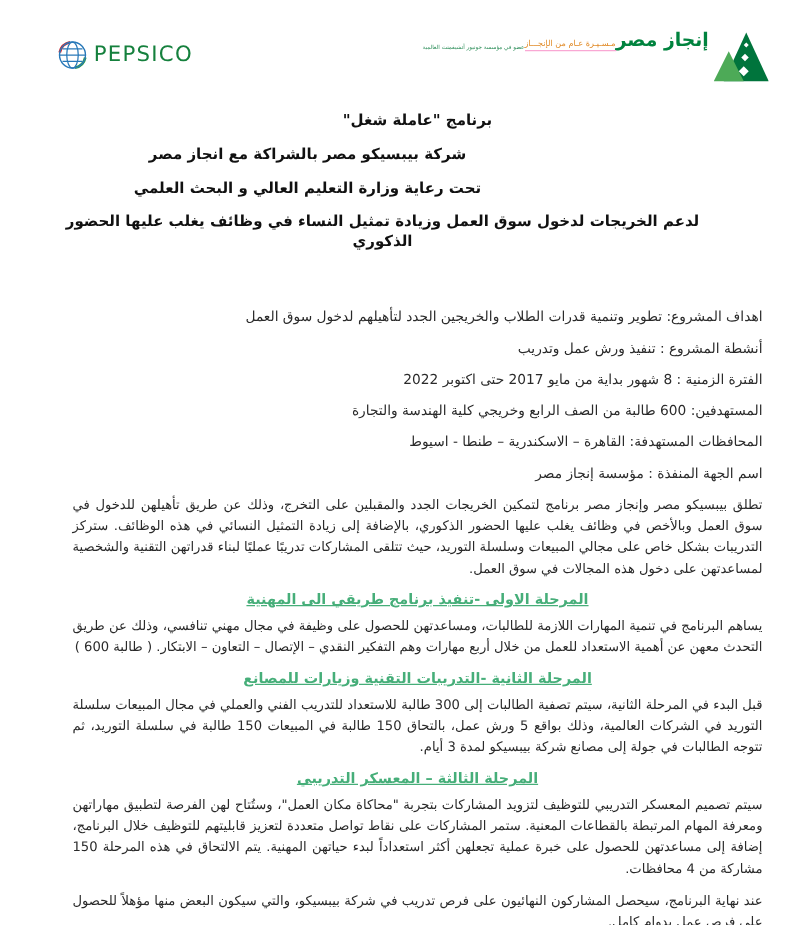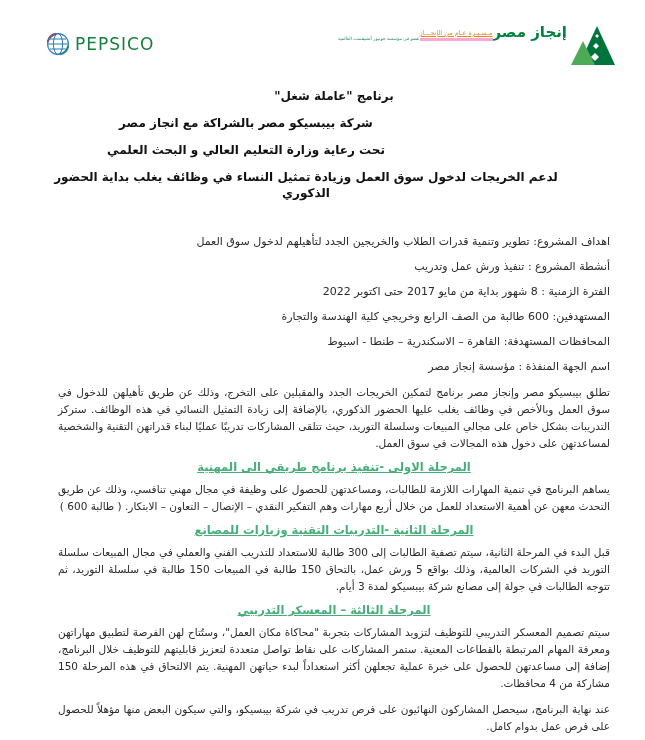--- a/index.html
+++ b/index.html
@@ -14,36 +14,36 @@
   
   .header{position:absolute;top:0;left:0;width:100%;height:80px;}
   .pepsico{position:absolute;left:46px;top:32px;display:flex;align-items:center;gap:5px;}
   .pepsico .wordmark{
     font-size:17px;font-weight:400;letter-spacing:1px;
     color:#15803d;
   }
   .injaz{position:absolute;right:30px;top:24px;display:flex;align-items:flex-start;gap:4px;}
   .injaz-text{display:flex;flex-direction:row;align-items:flex-end;text-align:right;direction:rtl;}
   .injaz-name{font-size:15px;font-weight:bold;color:#00833e;line-height:17px;}
-  .injaz-tagline{font-size:6.5px;color:#e18a26;border-bottom:3px solid #f9a8d4;padding-bottom:1px;margin-top:2px;letter-spacing:.5px;text-decoration:underline;}
+  .injaz-tagline{font-size:6.5px;color:#e18a26;border-bottom:1px solid #f9a8d4;padding-bottom:1px;margin-top:2px;letter-spacing:.5px;}
   .injaz-subtagline{font-size:4.5px;color:#2f8f5b;margin-top:1px;}
   
   .content{
     position:absolute;top:0;left:0;width:645px;height:740px;
     box-sizing:border-box;
     padding:0 35px 0 58px;
   }
   .title-block{margin-top:88px;direction:rtl;}
   .title-line{
     text-align:center;font-weight:bold;color:#111;
     font-size:12px;line-height:16px;margin:0 0 11px 0;
   }
   .shift-left{transform:translateX(-88px);}
   .shift-left-sm{transform:translateX(-28px);}
-  .info-block{direction:rtl;text-align:right;margin-top:28px;}
+  .info-block{direction:rtl;text-align:right;margin-top:40px;}
   .info-line{font-size:11px;line-height:25px;margin:0;color:#2a2a2a;white-space:nowrap;}
   .para{
     direction:rtl;text-align:justify;text-align-last:right;
     font-size:10.5px;line-height:17px;color:#2a2a2a;
     margin:5px 0 0 0;
   }
   .phase-heading{
     direction:rtl;text-align:center;
     font-size:11.5px;font-weight:bold;
     color:#46ae79;text-decoration:underline;
@@ -92,21 +92,21 @@
     </div>
 
   </div>
 
   <div class="content">
 
     <div class="title-block">
       <p class="title-line">برنامج "عاملة شغل"</p>
       <p class="title-line shift-left">شركة بيبسيكو مصر بالشراكة مع انجاز مصر</p>
       <p class="title-line shift-left">تحت رعاية وزارة التعليم العالي و البحث العلمي</p>
-      <p class="title-line shift-left-sm">لدعم الخريجات لدخول سوق العمل وزيادة تمثيل النساء في وظائف يغلب بداية الحضور الذكوري</p>
+      <p class="title-line shift-left-sm">لدعم الخريجات لدخول سوق العمل وزيادة تمثيل النساء في وظائف يغلب عليها الحضور الذكوري</p>
     </div>
 
     <div class="info-block">
       <p class="info-line">اهداف المشروع: تطوير وتنمية قدرات الطلاب والخريجين الجدد لتأهيلهم لدخول سوق العمل</p>
       <p class="info-line">أنشطة المشروع : تنفيذ ورش عمل وتدريب</p>
       <p class="info-line">الفترة الزمنية :  8 شهور بداية من مايو 2017 حتى اكتوبر 2022</p>
       <p class="info-line">المستهدفين: 600 طالبة  من الصف الرابع وخريجي كلية الهندسة والتجارة</p>
       <p class="info-line">المحافظات المستهدفة: القاهرة – الاسكندرية – طنطا - اسيوط</p>
       <p class="info-line">اسم الجهة المنفذة : مؤسسة إنجاز مصر</p>
     </div>

